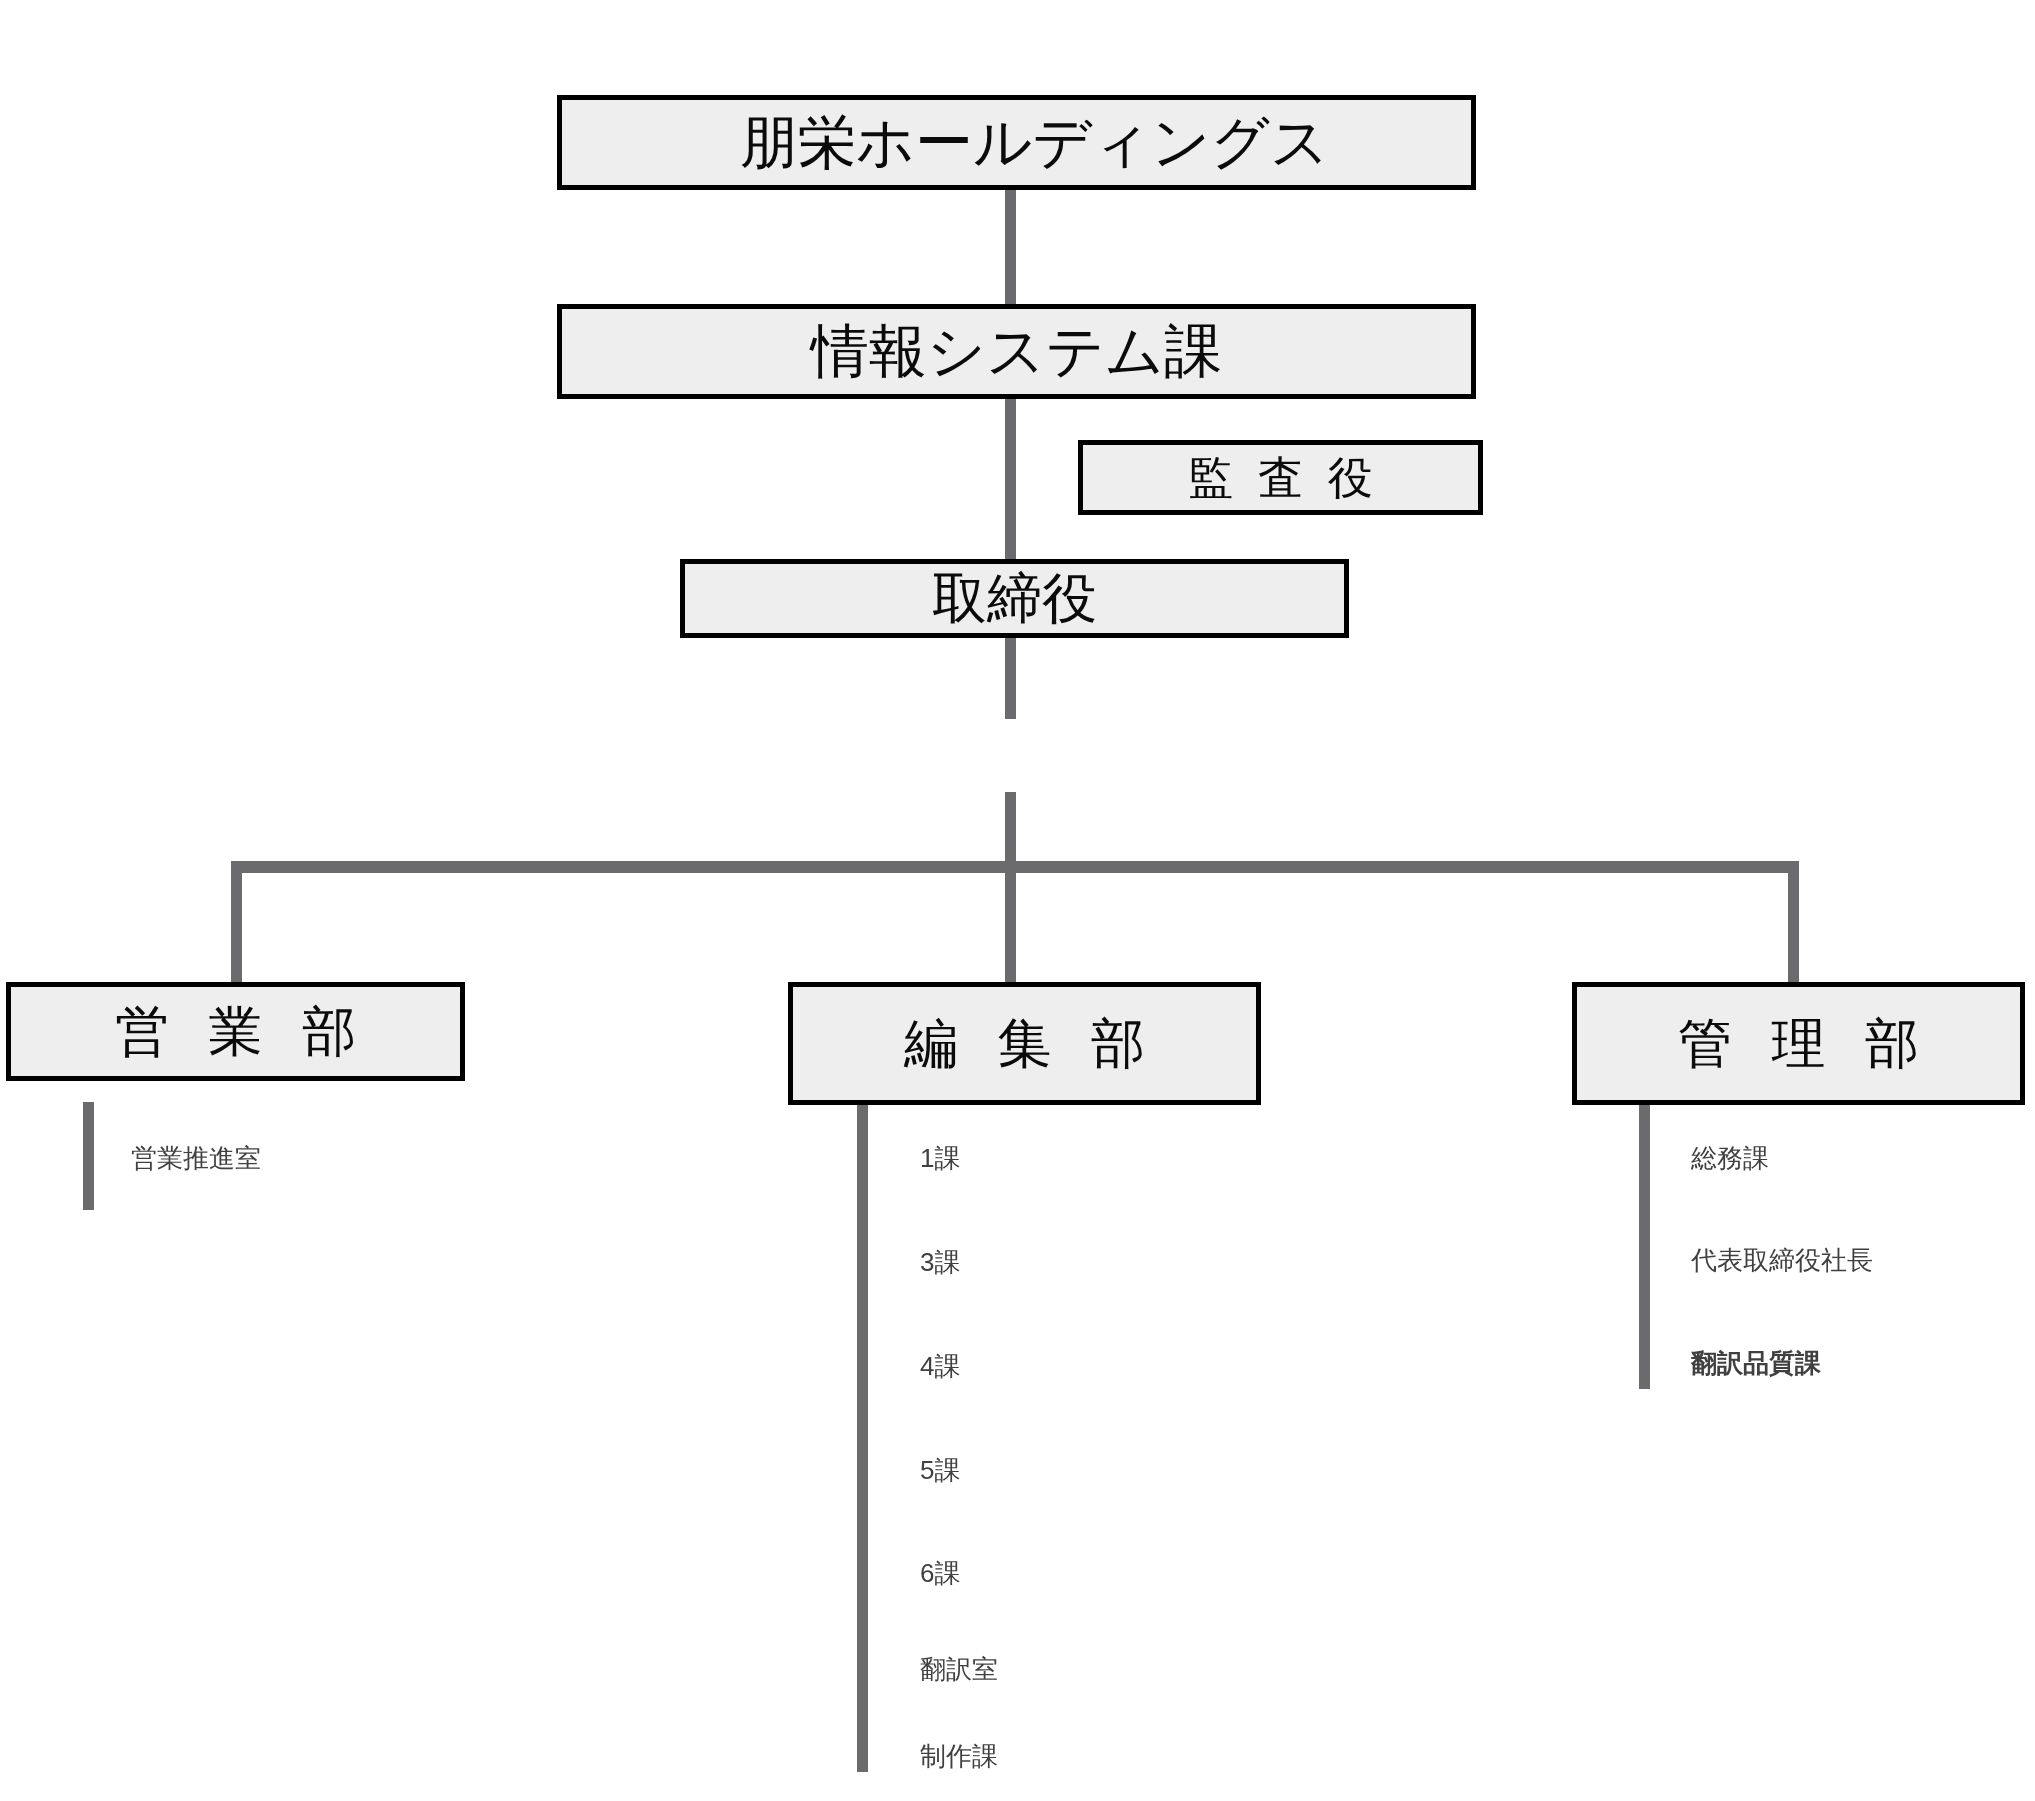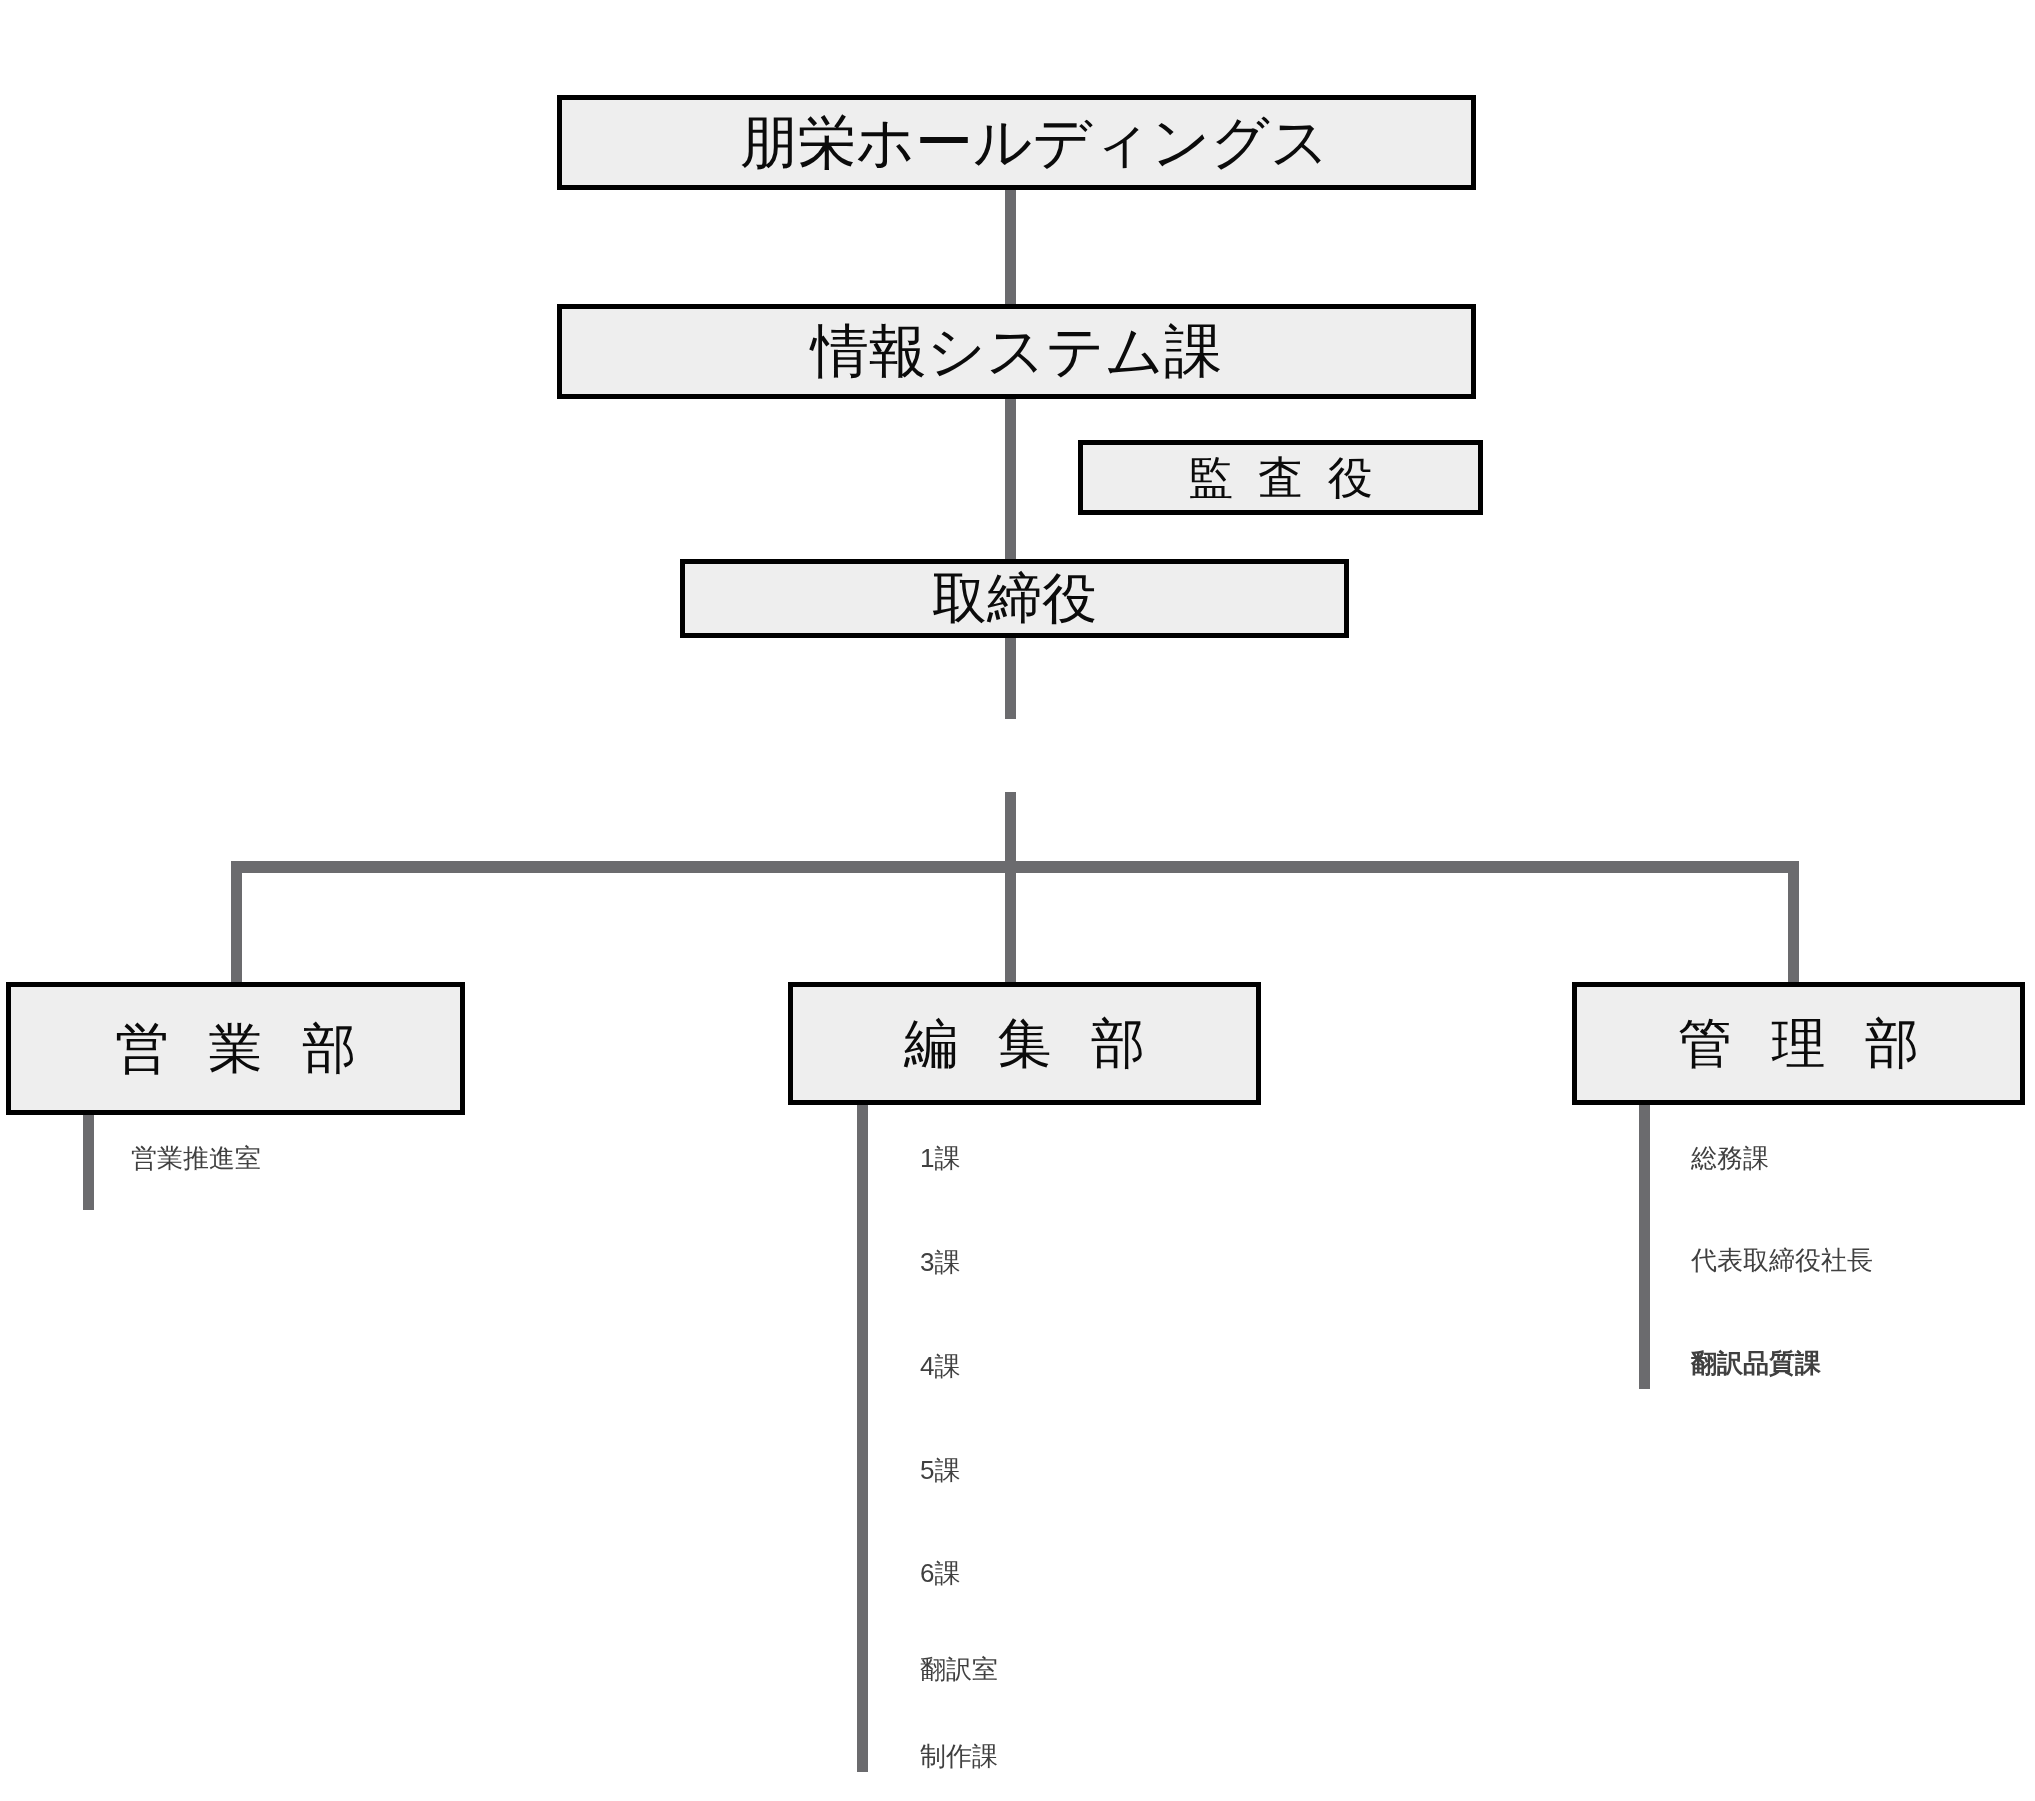--- a/index.html
+++ b/index.html
@@ -93,21 +93,21 @@
 
   <div class="node-box size-sm" style="left:1078px; top:440px; width:405px; height:75px;">
     <span class="node-label" style="font-size:45px; letter-spacing:6.1px; text-indent:6.1px;">監 査 役</span>
   </div>
 
   <div class="node-box size-lg" style="left:680px; top:559px; width:669px; height:79px;">
     <span class="node-label">取締役</span>
   </div>
 
 
-  <div class="node-box size-dept" style="left:6.1px; top:982px; width:459px; height:133px;">
+  <div class="node-box size-dept" style="left:6.1px; top:982px; width:459px; height:99px;">
     <span class="node-label">営 業 部</span>
   </div>
 
   <div class="node-box size-dept" style="left:788px; top:982px; width:473px; height:123px;">
     <span class="node-label">編 集 部</span>
   </div>
 
   <div class="node-box size-dept" style="left:1572px; top:982px; width:453px; height:123px;">
     <span class="node-label">管 理 部</span>
   </div>

